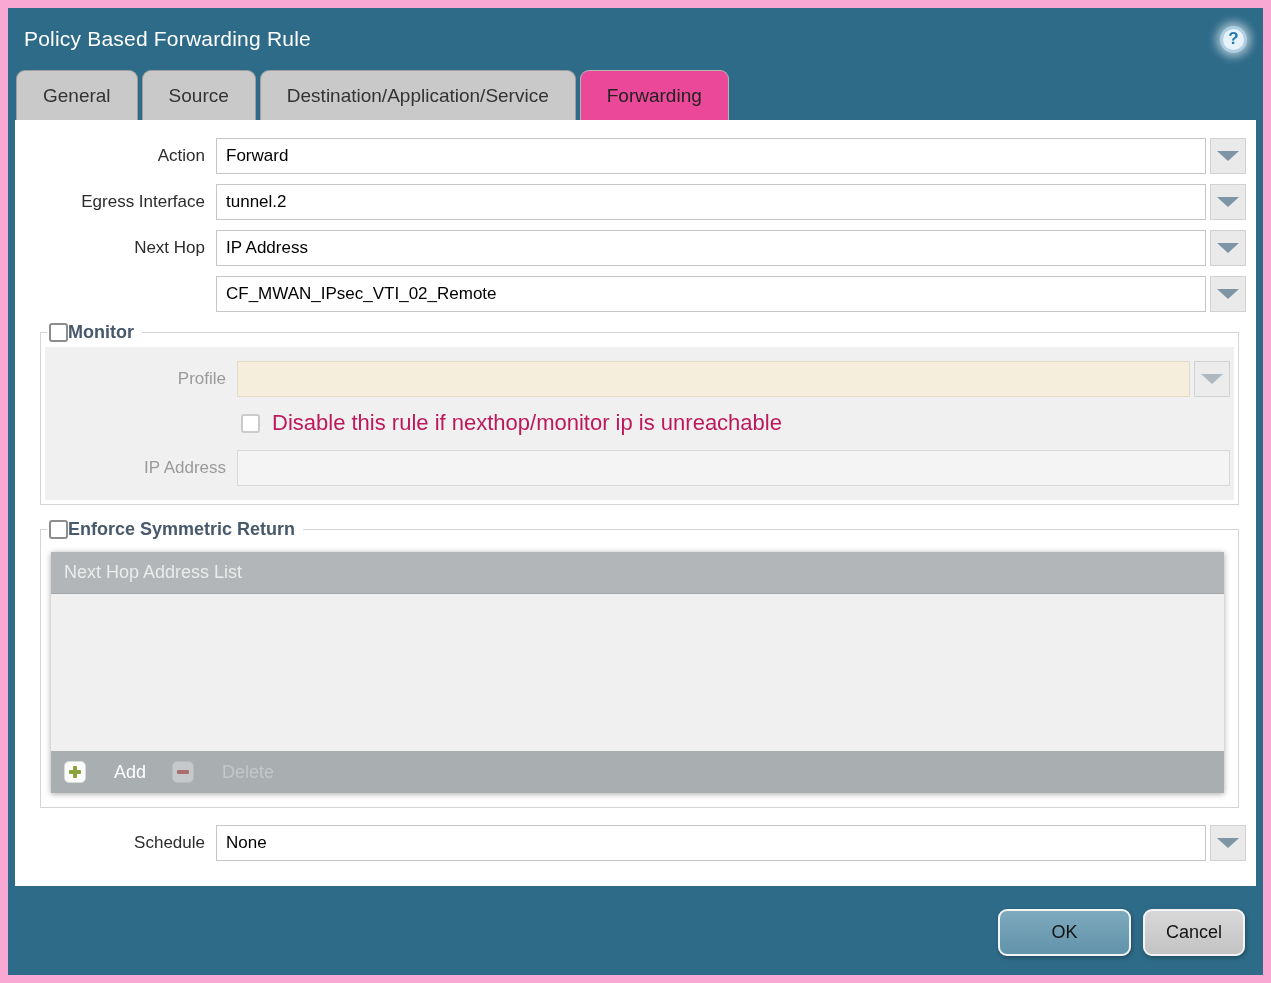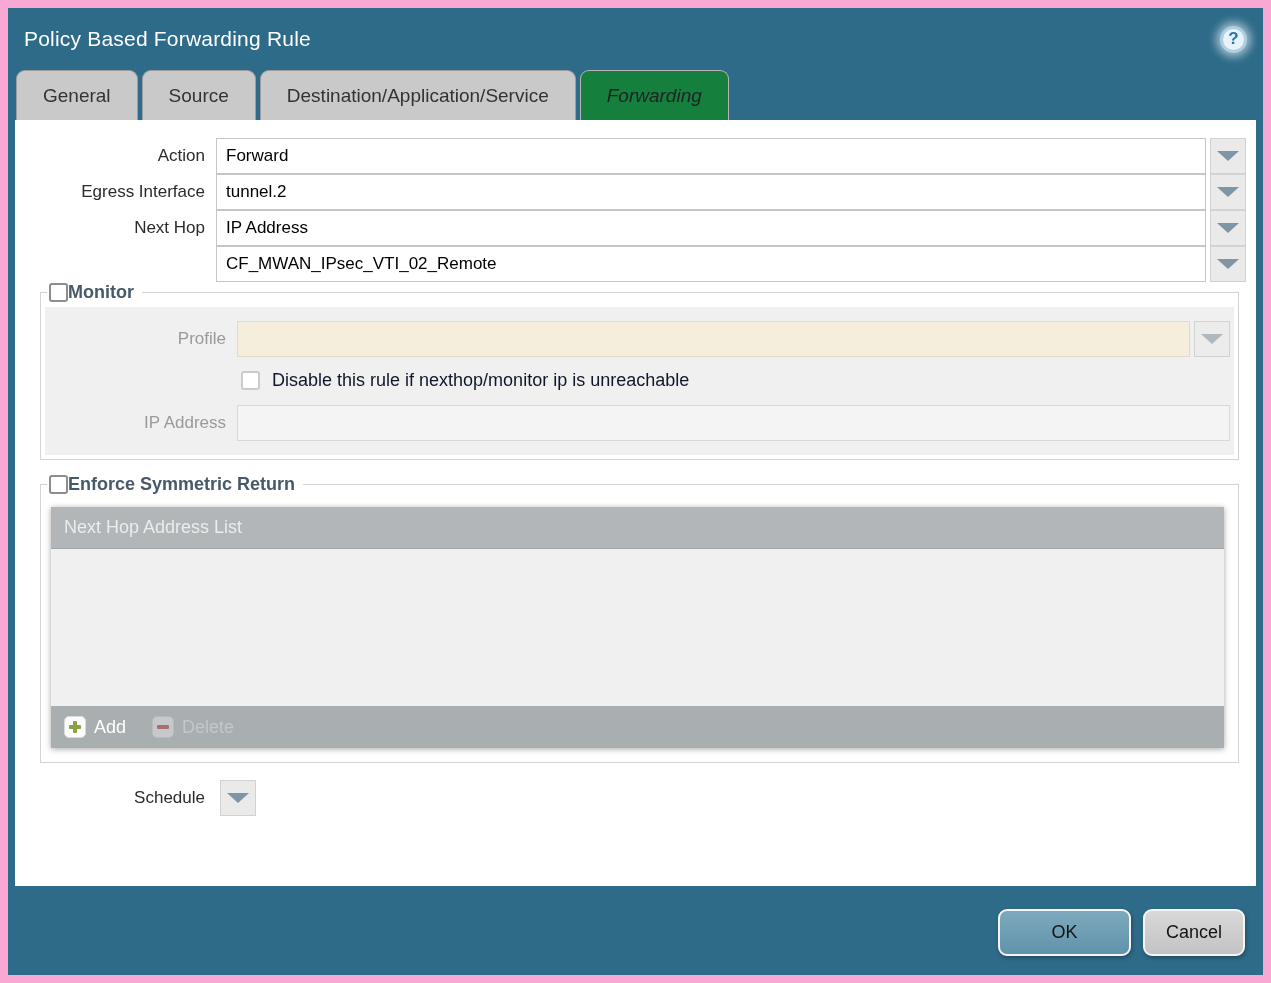--- a/index.html
+++ b/index.html
@@ -28,29 +28,29 @@
 
   
   .tabs { display:flex; gap:4px; padding-left:8px; height:50px; align-items:flex-end; }
   .tab {
     height:50px; padding:0 26px;
     background:#c9c9c9; border:1px solid #9d9d9d; border-bottom:none;
     border-radius:9px 9px 0 0;
     display:flex; align-items:center; justify-content:center;
     font-size:19px; color:#333; cursor:pointer; white-space:nowrap;
   }
-  .tab.active { background:#15803d; color:#222; border-color:#b5b5b5;font-style:italic; }
+  .tab.active { background:#ec4899; color:#222; border-color:#b5b5b5; }
 
   
   .content {
     background:#ffffff; margin:0 7px; height:766px;
     padding:18px 10px 0 0; overflow:hidden;
   }
 
-  .row { display:flex; align-items:center; }
+  .row { display:flex; align-items:center; margin-bottom:10px; }
   .lbl { width:201px; text-align:right; padding-right:11px; font-size:17px; color:#2b2b2b; flex:none; }
   .field {
     flex:1; height:36px; border:1px solid #c6c6c6; background:#fff;
     font-size:17px; color:#000; padding:16px 9px; outline:none;
     font-family:"Liberation Sans", sans-serif;
   }
   .dd {
     width:36px; height:36px; margin-left:4px; flex:none;
     background:#eaeaea; border:1px solid #d2d2d2;
     display:flex; align-items:center; justify-content:center; cursor:pointer;
@@ -66,35 +66,35 @@
   
   fieldset { border:1px solid #d4d4d4; margin:0 7px 14px 25px; padding:4px; }
   legend { margin-left:2px; padding:0 8px 0 2px; }
   .legend-inner { display:flex; align-items:center; font-weight:bold; font-size:18px; color:#47596a; }
 
   .panel { background:#f0f0f0; padding:14px 4px 14px 0; }
   .panel .lbl { width:192px; color:#9a9a9a; }
   .panel .field.cream { background:#f5eedd; border-color:#e2dbc6; }
   .panel .field.dis { background:#f4f4f4; border-color:#d8d8d8; color:#9a9a9a; }
   .cbrow { display:flex; align-items:center; gap:12px; margin:13px 0 14px 196px; }
-  .cbrow .cbl { font-size:18px; color:#0f172a; }
+  .cbrow .cbl { font-size:22px; color:#be185d; }
 
   
   .nhtable { margin:8px 10px 10px 6px; box-shadow:0 1px 6px rgba(0,0,0,.35); }
   .thead { height:42px; background:#b2b6b8; color:#ebecec; font-size:18px; display:flex; align-items:center; padding:3px 13px; border-bottom:1px solid #a2a6a8; }
   .tbody { height:157px; background:#f0f0f0; }
   .tfoot { height:42px; background:#a9aeb1; display:flex; align-items:center; gap:26px; padding:0 13px; }
   .tbtn { display:flex; align-items:center; gap:8px; cursor:pointer; }
   .tbtn.off { cursor:default; }
   .icon-sq { width:22px; height:22px; border-radius:5px; background:#fbfbfb; border:1px solid #d9dcdd; position:relative; flex:none; }
   .icon-sq .h { position:absolute; left:4px; right:4px; top:8px; height:4px; background:#8ba33c; border-radius:1px; }
   .icon-sq .v { position:absolute; top:4px; bottom:4px; left:8px; width:4px; background:#8ba33c; border-radius:1px; }
   .icon-sq.minus { background:#c6c9cb; border-color:#b8bbbd; }
   .icon-sq.minus .h { background:#a96e6e; }
-  .tbtn-label { font-size:18px; color:#ffffff; }
+  .tbtn-label { font-size:18px; color:#ffffff;margin-left:20px; }
   .tbtn.off .tbtn-label { color:#c3c7c9; }
 
   
   .actions { position:absolute; right:18px; bottom:19px; display:flex; gap:12px;border-radius:11px; }
   .btn {
     height:47px; border-radius:9px; border:2px solid #f4f4f4;
     font-size:18px; color:#131313; font-family:"Liberation Sans", sans-serif;
     display:flex; align-items:center; justify-content:center;
     box-shadow:1px 2px 4px rgba(0,0,0,.3); cursor:pointer;
   }
@@ -201,20 +201,21 @@
                 <span class="h"></span>
               </span>
             <span class="tbtn-label">Delete</span>
           </div>
         </div>
       </div>
     </fieldset>
 
     <div class="row" style="margin-top:17px;">
       <div class="lbl">Schedule</div>
+      <input class="field" type="text" value="None" style="">
       <div class="dd">
           <span class="tri"></span>
         </div>
     </div>
 
   </div>
 
   <div class="actions">
     <div class="btn ok">OK</div>
     <div class="btn cancel">Cancel</div>

